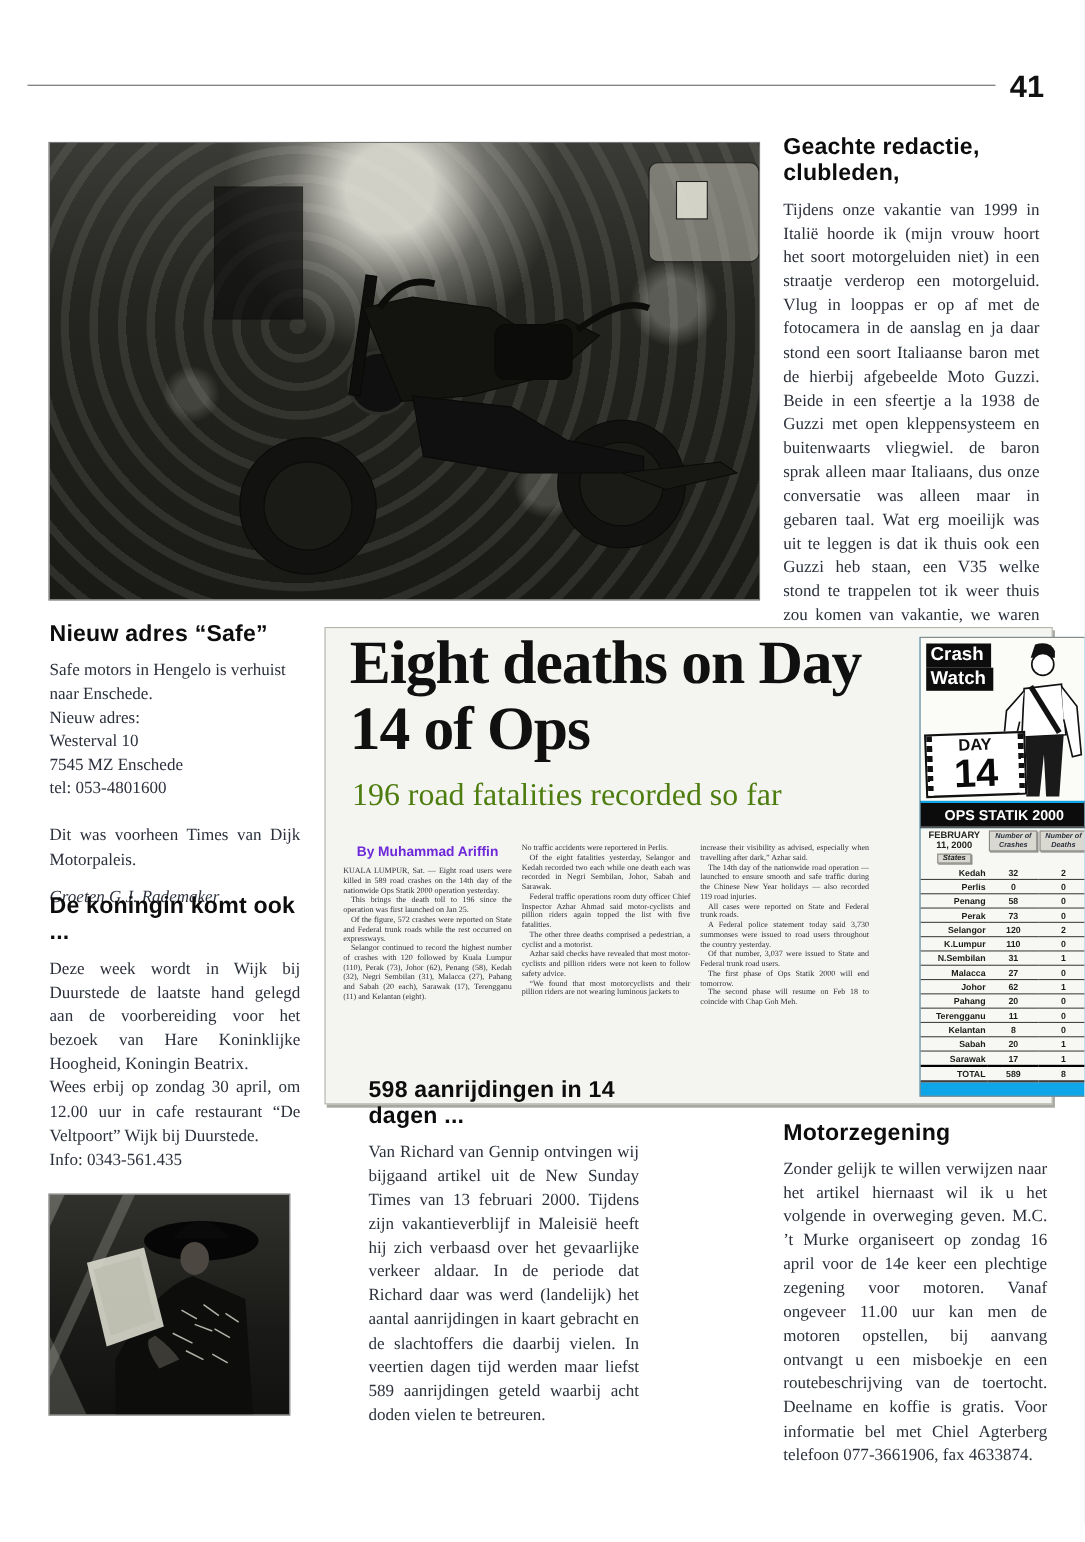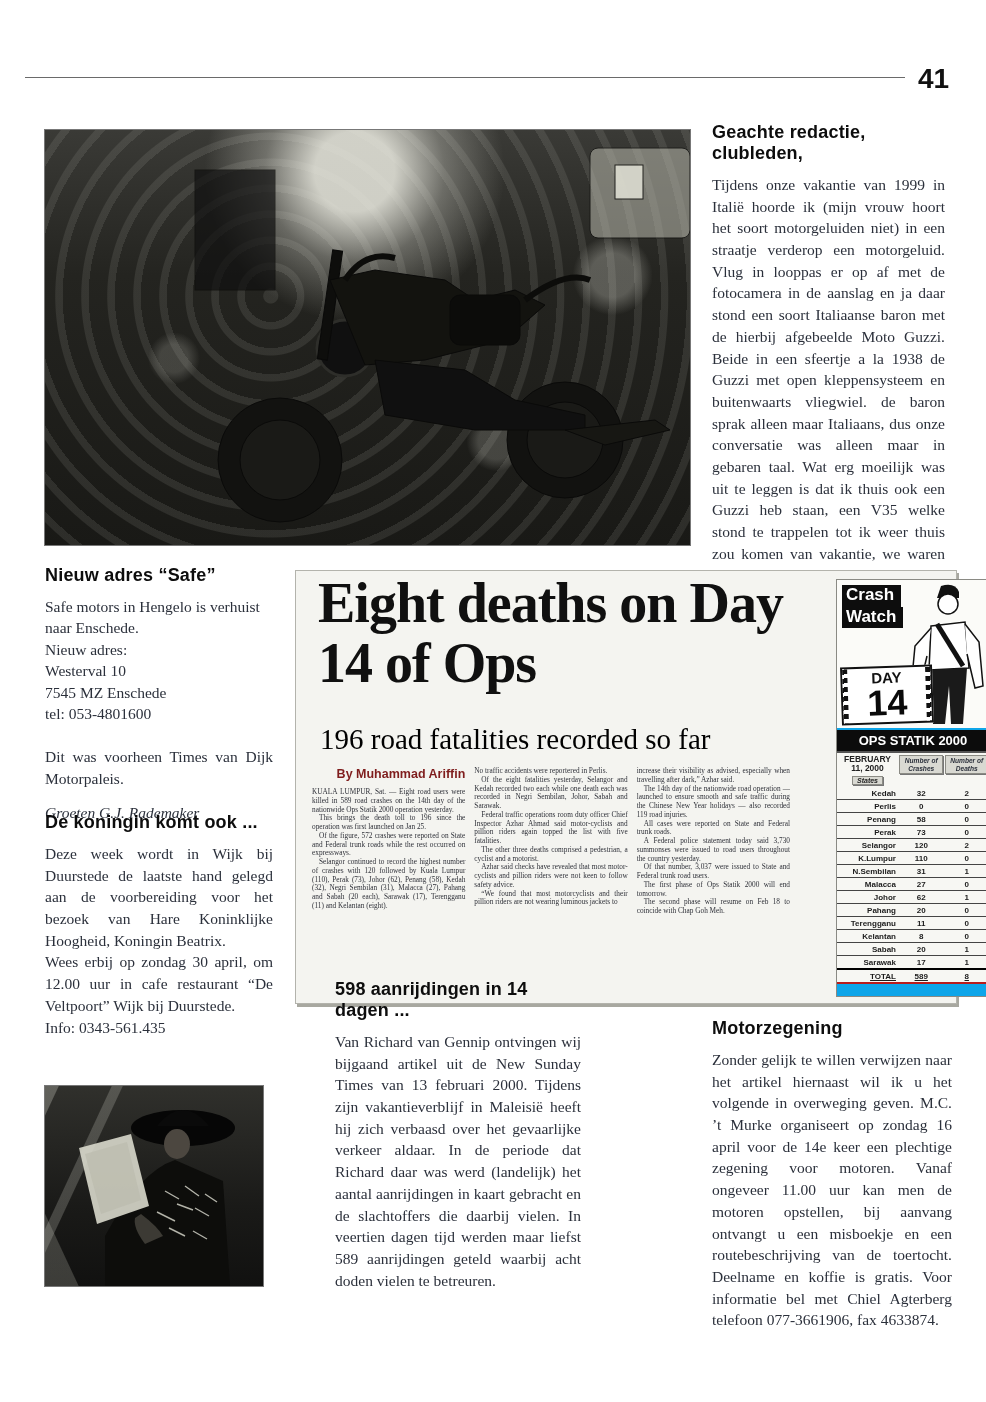--- a/index.html
+++ b/index.html
@@ -5,21 +5,21 @@
   html,body{margin:0;padding:0;background:#e8e8e8;}
   .page{position:relative;width:986px;height:1402px;background:#ffffff;margin:0 auto;
         font-family:"Liberation Serif",serif;color:#2b303b;overflow:hidden;}
 
   
   .top-rule{position:absolute;left:25px;top:77px;width:880px;height:1px;background:#6a6a6a;}
   .page-number{position:absolute;left:918px;top:63px;width:50px;font-family:"Liberation Sans",sans-serif;
                font-weight:bold;font-size:28px;color:#111;}
 
   
-  .kop{font-family:"Liberation Sans",sans-serif;font-weight:bold;font-size:18px;color:#0d0d0d;
+  .kop{font-family:"Liberation Sans",sans-serif;font-weight:bold;font-size:21px;color:#0d0d0d;
        letter-spacing:.2px;margin:0 0 10px 0;}
   .body-p{font-size:15.5px;line-height:1.4;text-align:justify;margin:0;}
   .line-p{font-size:15.5px;line-height:1.38;margin:0;}
   .sig{font-style:italic;font-size:15.5px;margin:14px 0 0 0;}
 
   
   .photo-top{position:absolute;left:45px;top:130px;width:645px;height:415px;background:
       radial-gradient(circle at 48% 10%, rgba(235,235,225,.85) 0 40px, rgba(220,220,210,.35) 90px, transparent 150px),
       radial-gradient(circle at 20% 55%, rgba(210,210,200,.20) 0 14px, transparent 26px),
       radial-gradient(circle at 70% 75%, rgba(215,215,205,.22) 0 18px, transparent 30px),
@@ -43,28 +43,28 @@
       linear-gradient(115deg, rgba(190,190,180,.35) 0 12px, transparent 13px 60px, rgba(200,200,190,.25) 61px 70px, transparent 71px),
       linear-gradient(65deg, rgba(160,160,150,.3) 0 30px, transparent 31px),
       linear-gradient(180deg,#30302c 0%,#1a1a18 60%,#111110 100%);
       outline:1px solid #777;}
 
   
   .clipping{position:absolute;left:295px;top:570px;width:660px;height:432px;background:#f4f4f0;
             border:1px solid #b3b3ac;box-shadow:2px 3px 0 #a8a8a0;}
   .headline{position:absolute;left:22px;top:2px;width:480px;margin:0;font-family:"Liberation Serif",serif;
             font-weight:bold;font-size:56px;line-height:1.08;letter-spacing:-1px;color:#101010;}
-  .subhead{position:absolute;left:24px;top:152px;width:470px;margin:0;font-family:"Liberation Serif",serif;
-           font-weight:normal;font-size:29px;color:#000000;}
+  .subhead{position:absolute;left:24px;top:136px;width:470px;margin:0;font-family:"Liberation Serif",serif;
+           font-weight:normal;font-size:29px;color:#4d7c0f;}
   .cols{position:absolute;left:16px;top:196px;width:478px;height:228px;display:flex;gap:9px;overflow:hidden;}
   .ncol{flex:1 1 0;font-size:7.3px;line-height:1.2;text-align:justify;color:#2e3038;}
   .ncol p{margin:0;}
   .ncol p + p{text-indent:7px;}
-  .byline{font-family:"Liberation Sans",sans-serif;font-weight:bold;font-size:12.5px;color:#7f1d1d;
-          margin:0 0 6px 0;text-align:right;}
+  .byline{font-family:"Liberation Sans",sans-serif;font-weight:bold;font-size:12.5px;color:#6d28d9;
+          margin:0 0 6px 0;text-align:center;}
 
   
   .crashwatch{position:absolute;left:497px;top:8px;width:152px;height:416px;background:#0ea5e9;
               border:1px solid #8a8a84;margin-left:43px;}
   .cw-illo{position:relative;height:148px;background:#fbfbf8;overflow:hidden;}
   .cw-title{position:absolute;left:5px;top:5px;}
   .cw-title span{display:block;width:max-content;background:#0d0d0d;color:#fff;
                  font-family:"Liberation Sans",sans-serif;font-weight:bold;font-size:17px;
                  line-height:1.1;padding:1px 7px 2px 4px;}
   .cw-illo svg{position:absolute;right:0;top:2px;}
@@ -83,21 +83,21 @@
   table.ops{width:100%;border-collapse:collapse;font-family:"Liberation Sans",sans-serif;background:#f7f7f3;}
   table.ops th{vertical-align:top;padding:2px 1px;text-align:center;}
   .th-date{font-size:8.5px;font-weight:bold;color:#222;text-align:left;line-height:1.1;}
   .chip{display:inline-block;margin-top:2px;background:#d9d9d2;border:1px solid #8b8b84;
         box-shadow:1px 1px 0 #777;font-weight:bold;font-style:italic;font-size:7px;padding:0 4px;}
   .chip2{display:inline-block;background:#d9d9d2;border:1px solid #8b8b84;box-shadow:1px 1px 0 #777;
         font-weight:bold;font-style:italic;font-size:6.6px;line-height:1.15;padding:1px 3px;}
   table.ops td{font-size:8px;font-weight:bold;color:#1c1c1c;border-bottom:1px solid #444;
                padding:1.5px 2px;text-align:center;}
   table.ops td:first-child{text-align:right;padding-left:4px;}
-  table.ops tfoot td{border-top:2px solid #000;border-bottom:2px solid #b91c1c;text-decoration:underline;}
+  table.ops tfoot td{border-top:2px solid #000;border-bottom:2px solid #404040;}
 
   
   .aanrijdingen{position:absolute;left:295px;top:979px;width:246px;margin-left:40px;}
   .motorzegening{position:absolute;left:712px;top:1018px;width:240px;}
 </style>
 </head>
 <body>
 
 <div class="page">
 

